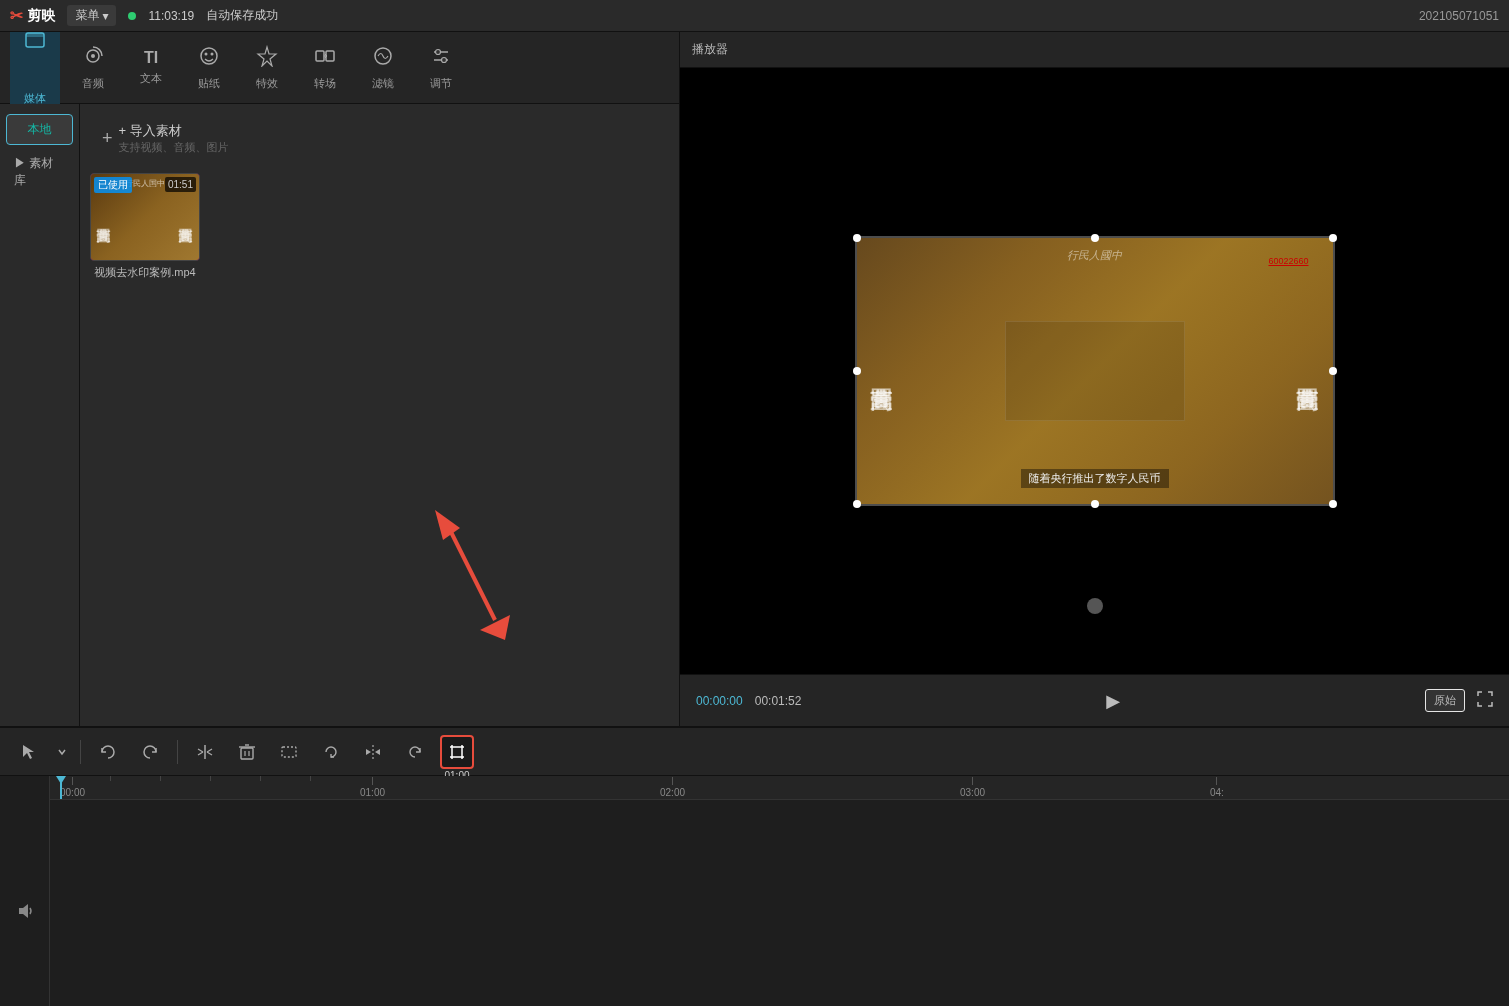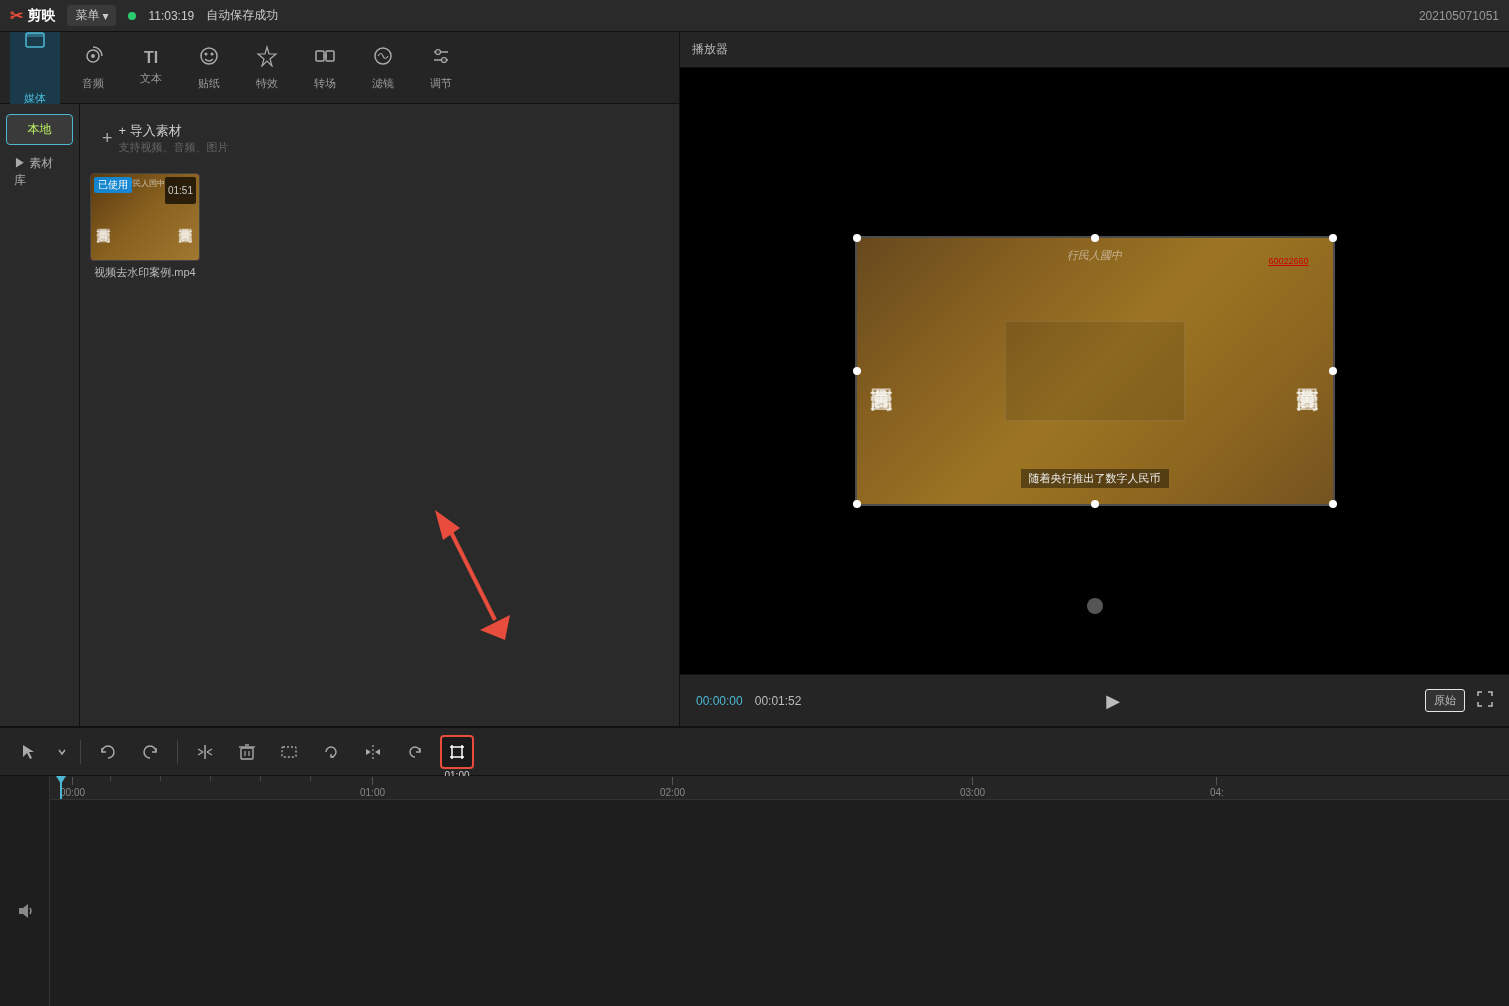--- a/index.html
+++ b/index.html
@@ -137,21 +137,21 @@
     .sidebar-nav-item {
       padding: 6px 8px;
       border-radius: 4px;
       cursor: pointer;
       font-size: 12px;
       color: #aaa;
       text-align: center;
     }
     .sidebar-nav-item.active {
       background: #3a3a3a;
-      color: #bef264;
+      color: #14b8a6;
       border: 1px solid #4db8d4;
     }
     .sidebar-nav-expand {
       display: flex;
       align-items: center;
       gap: 4px;
       padding: 6px 8px;
       cursor: pointer;
       color: #aaa;
       font-size: 12px;
@@ -209,21 +209,21 @@
       align-items: center;
       justify-content: center;
     }
     .media-duration-badge {
       position: absolute;
       top: 3px;
       right: 3px;
       background: rgba(0,0,0,0.7);
       color: #ccc;
       font-size: 10px;
-      padding: 8px 3px;
+      padding: 2px 3px;
       border-radius: 2px;
     }
     .media-used-badge {
       position: absolute;
       top: 3px;
       left: 3px;
       background: rgba(0,150,255,0.8);
       color: #fff;
       font-size: 10px;
       padding: 1px 4px;

